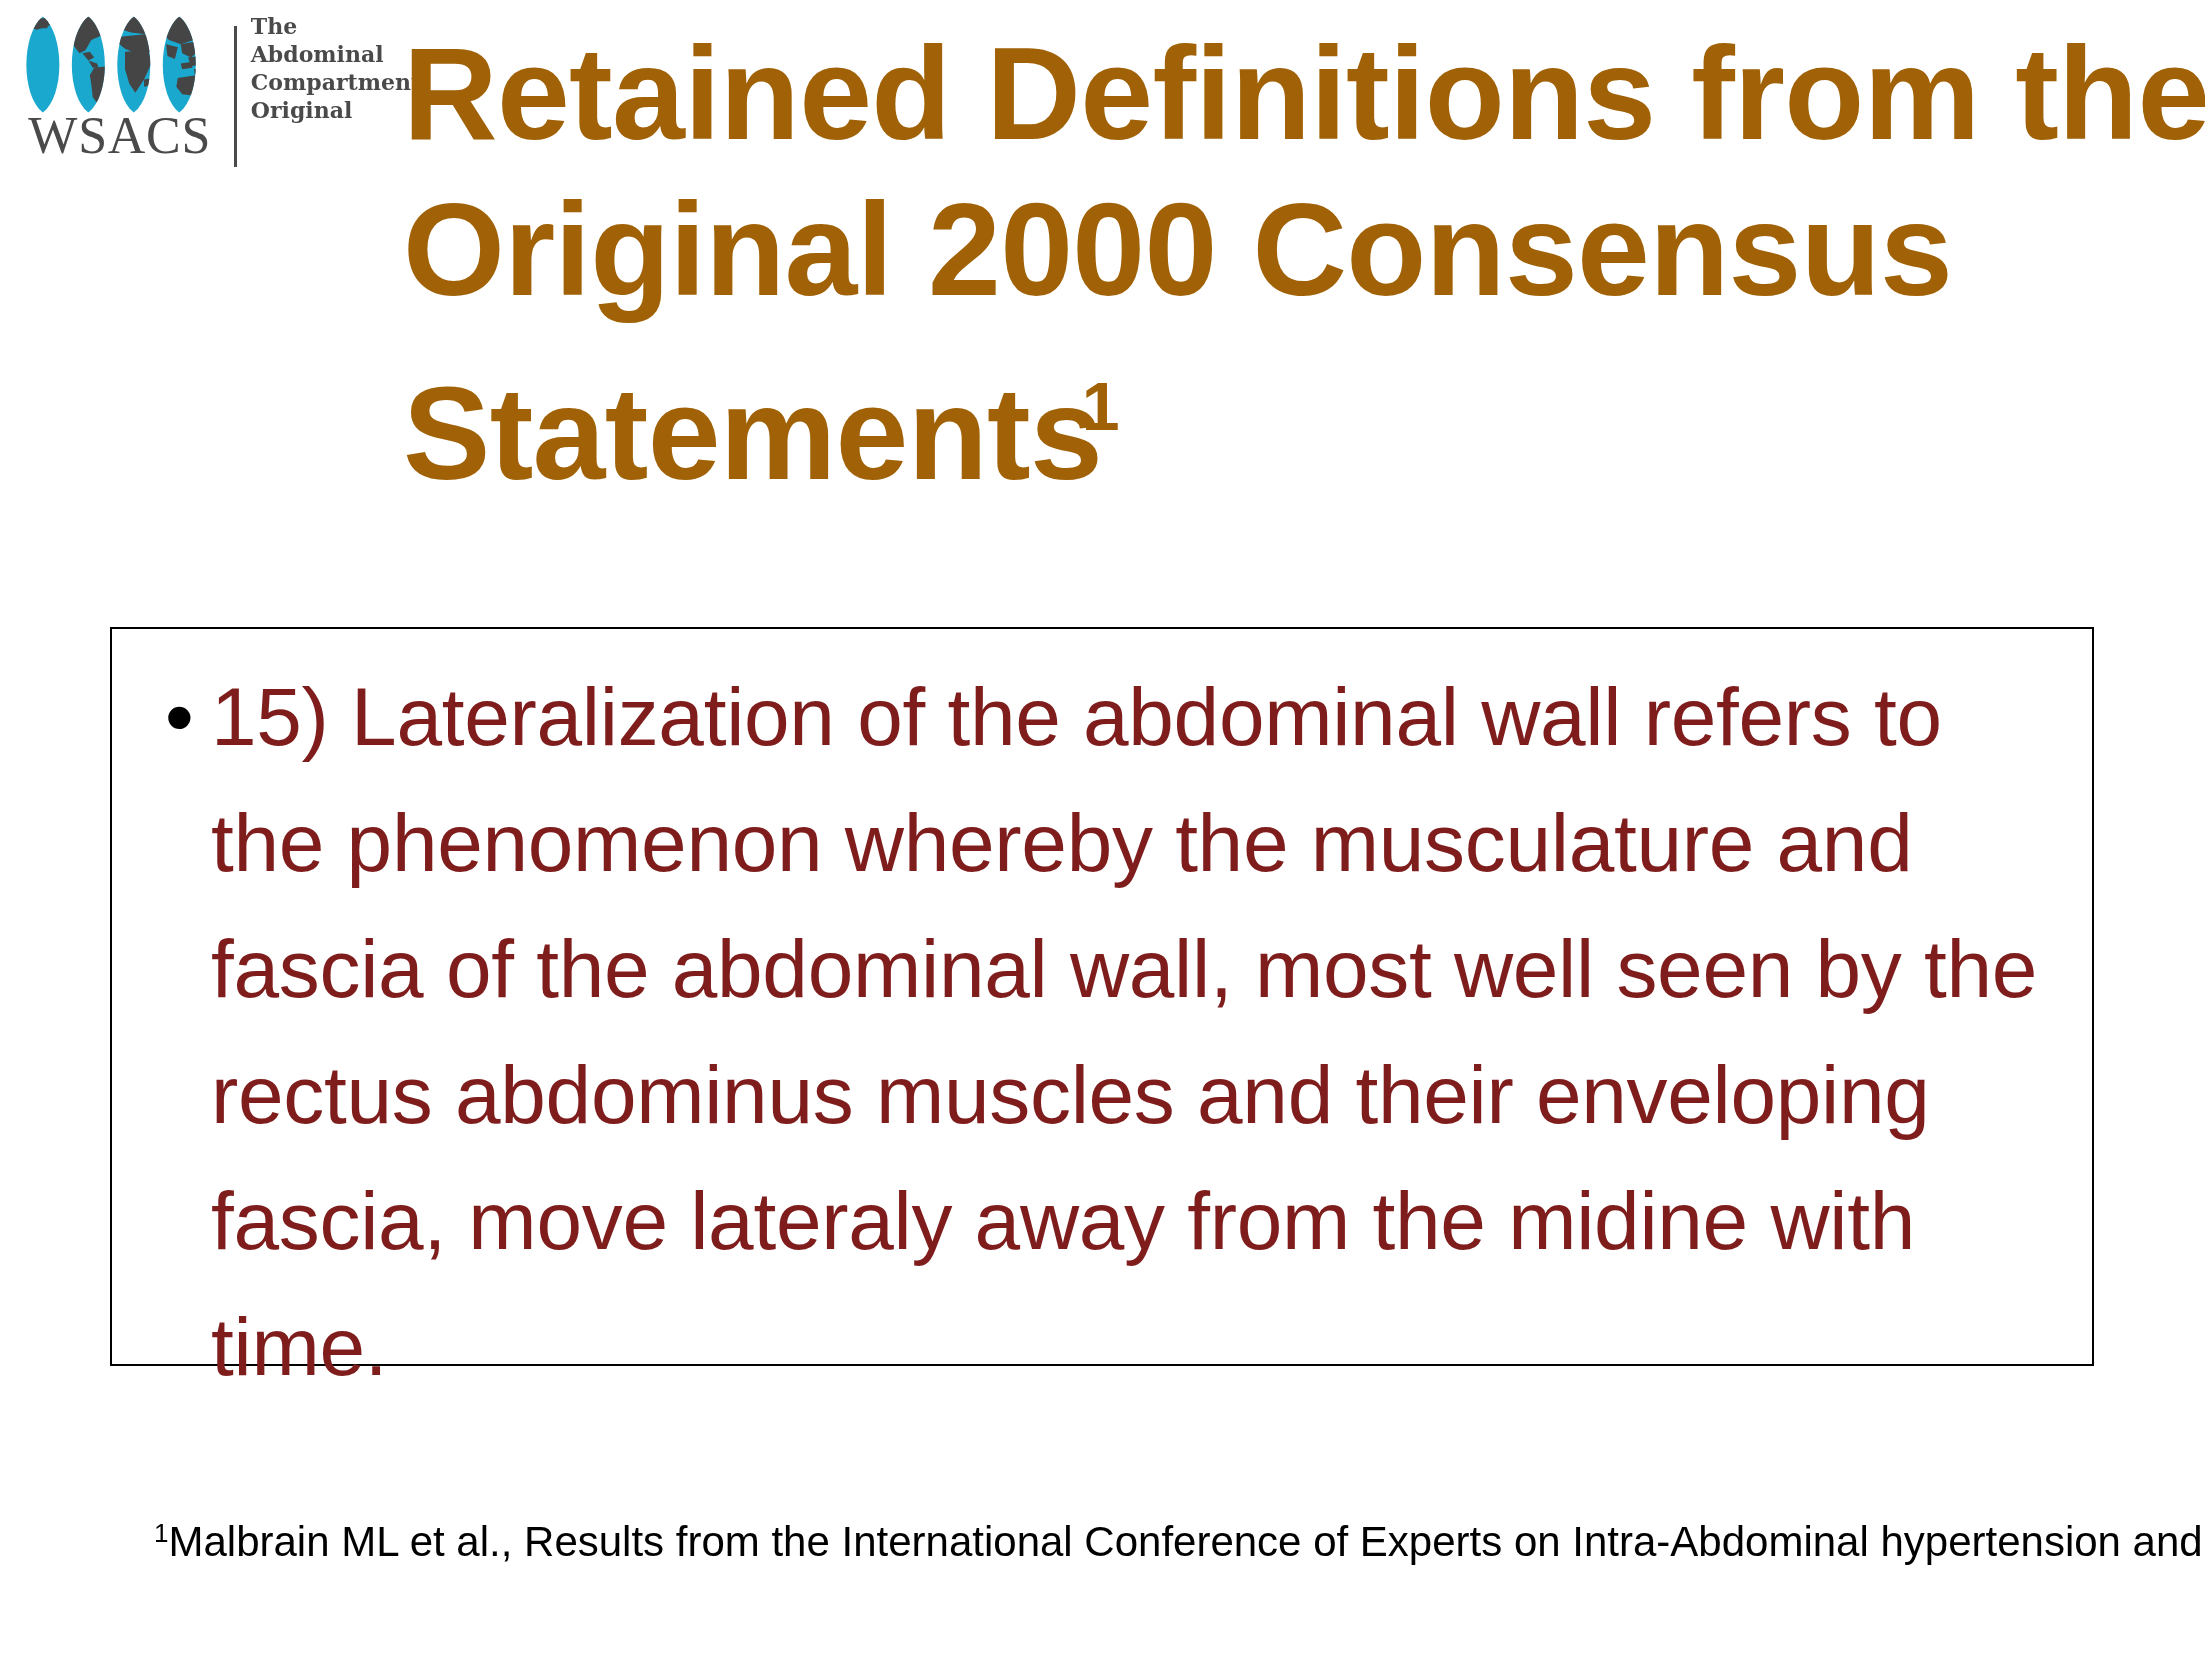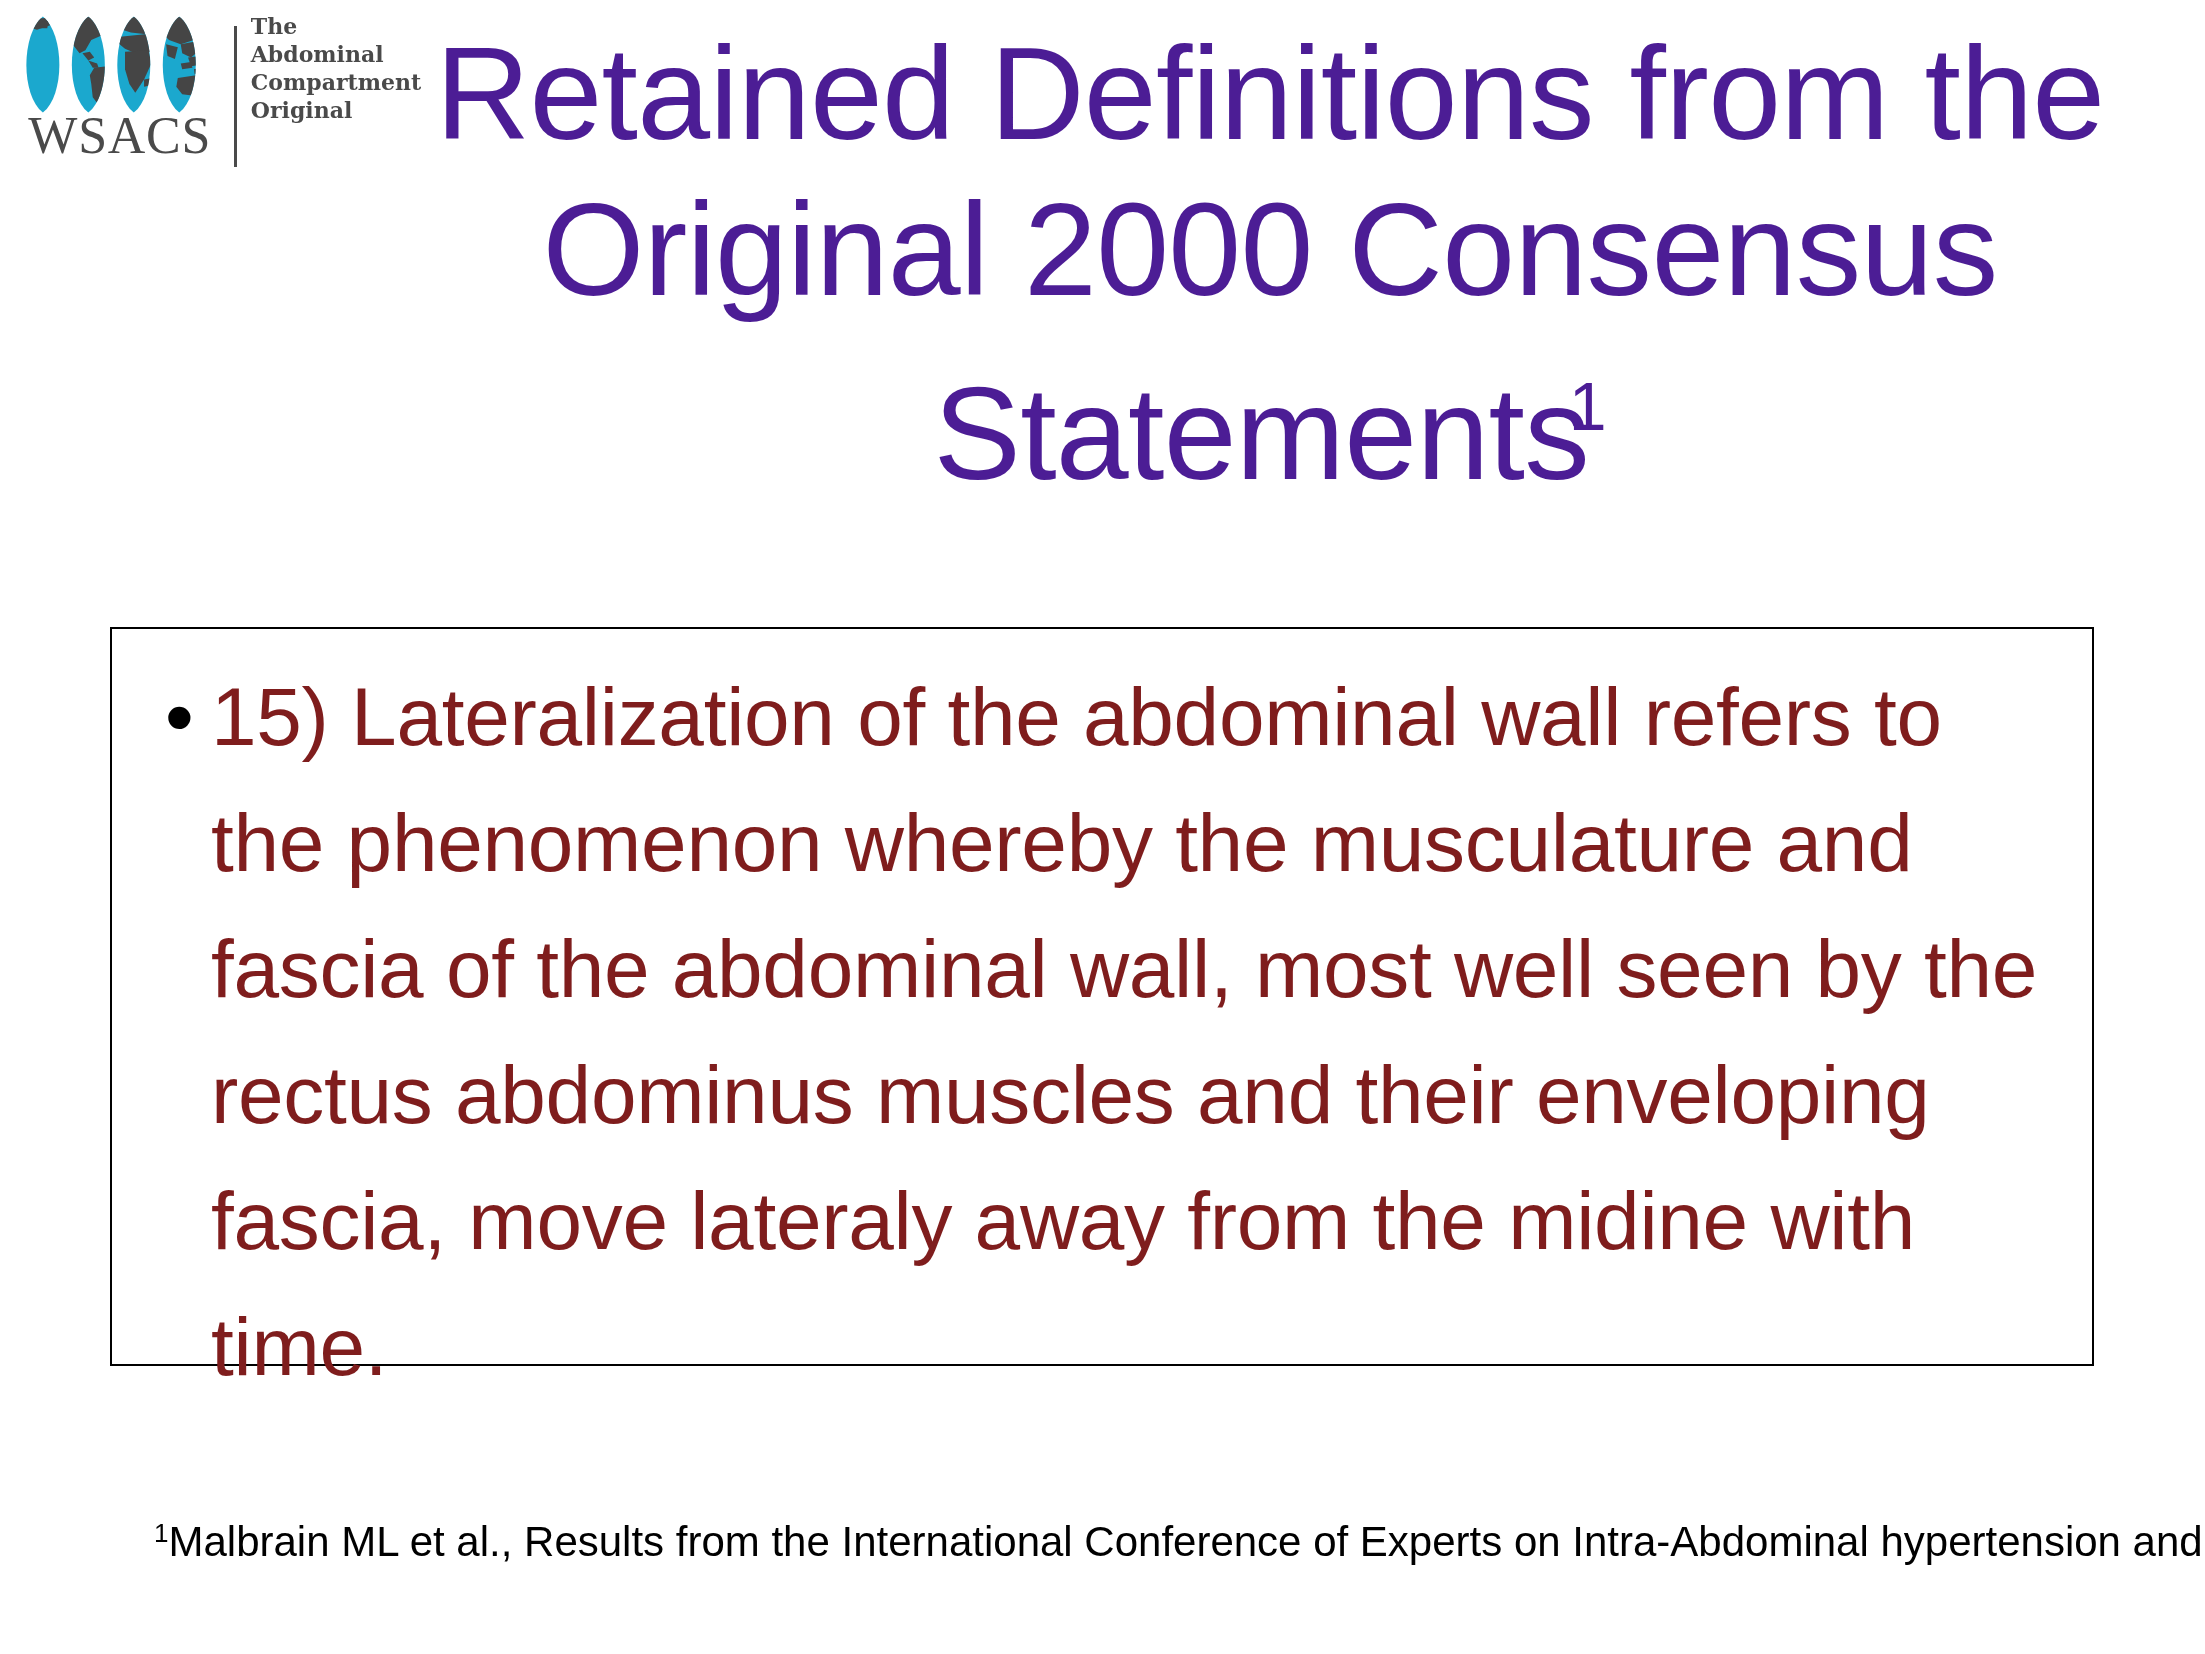--- a/index.html
+++ b/index.html
@@ -69,24 +69,23 @@
 
   
   #slide-title {
     position: absolute;
     left: 403px;
     top: 16px;
     width: 1734px;
     font-family: "Liberation Sans", sans-serif;
     font-size: 131px;
     line-height: 156px;
-    font-weight: normal;
-    color: #4c1d95;
+    font-weight: bold;
+    color: #a16207;
     letter-spacing: -0.7px;
-    text-align: center;
   }
   #slide-title .tline { white-space: nowrap; }
   #slide-title .supref {
     font-size: 0.52em;
     vertical-align: 0.72em;
     margin-left: -0.30em;
     letter-spacing: 0;
   }
 
   

